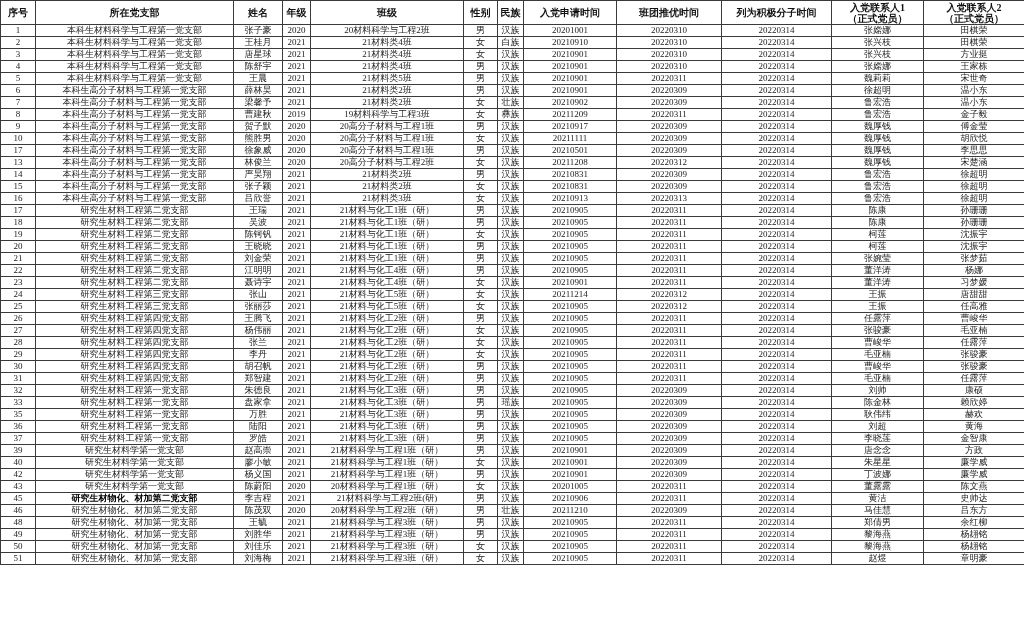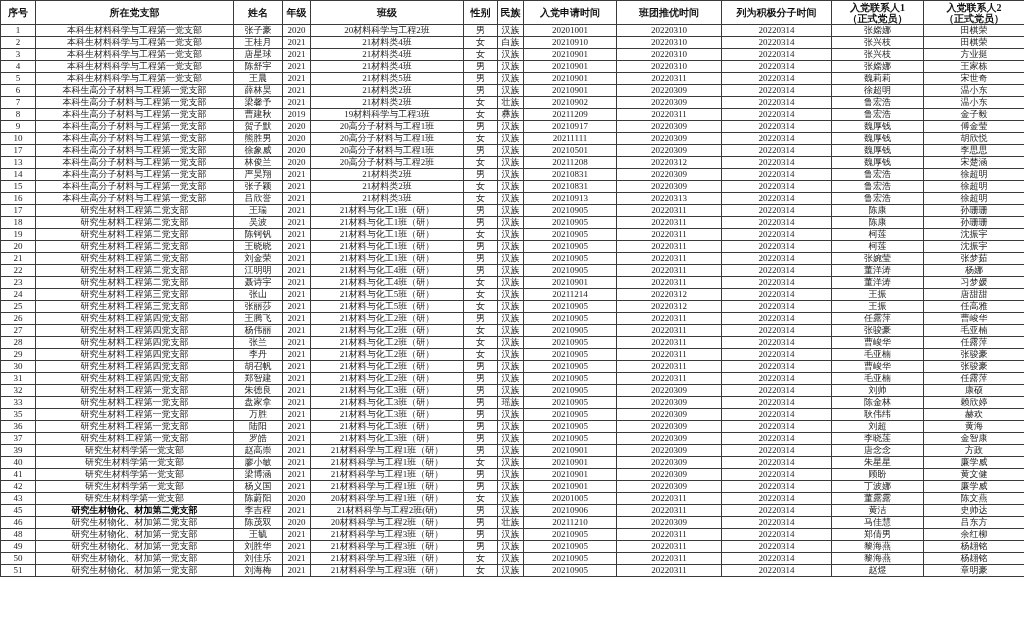--- a/index.html
+++ b/index.html
@@ -592,34 +592,20 @@
         <td>21材料科学与工程1班（研）</td>
         <td>女</td>
         <td>汉族</td>
         <td>20210901</td>
         <td>20220309</td>
         <td>20220314</td>
         <td>朱星星</td>
         <td>廉学威</td>
       </tr>
       <tr>
-        <td>41</td>
-        <td>研究生材料学第一党支部</td>
-        <td>梁博涵</td>
-        <td>2021</td>
-        <td>21材料科学与工程1班（研）</td>
-        <td>男</td>
-        <td>汉族</td>
-        <td>20210901</td>
-        <td>20220309</td>
-        <td>20220314</td>
-        <td>顾盼</td>
-        <td>黄文健</td>
-      </tr>
-      <tr>
         <td>42</td>
         <td>研究生材料学第一党支部</td>
         <td>杨义国</td>
         <td>2021</td>
         <td>21材料科学与工程1班（研）</td>
         <td>男</td>
         <td>汉族</td>
         <td>20210901</td>
         <td>20220309</td>
         <td>20220314</td>

